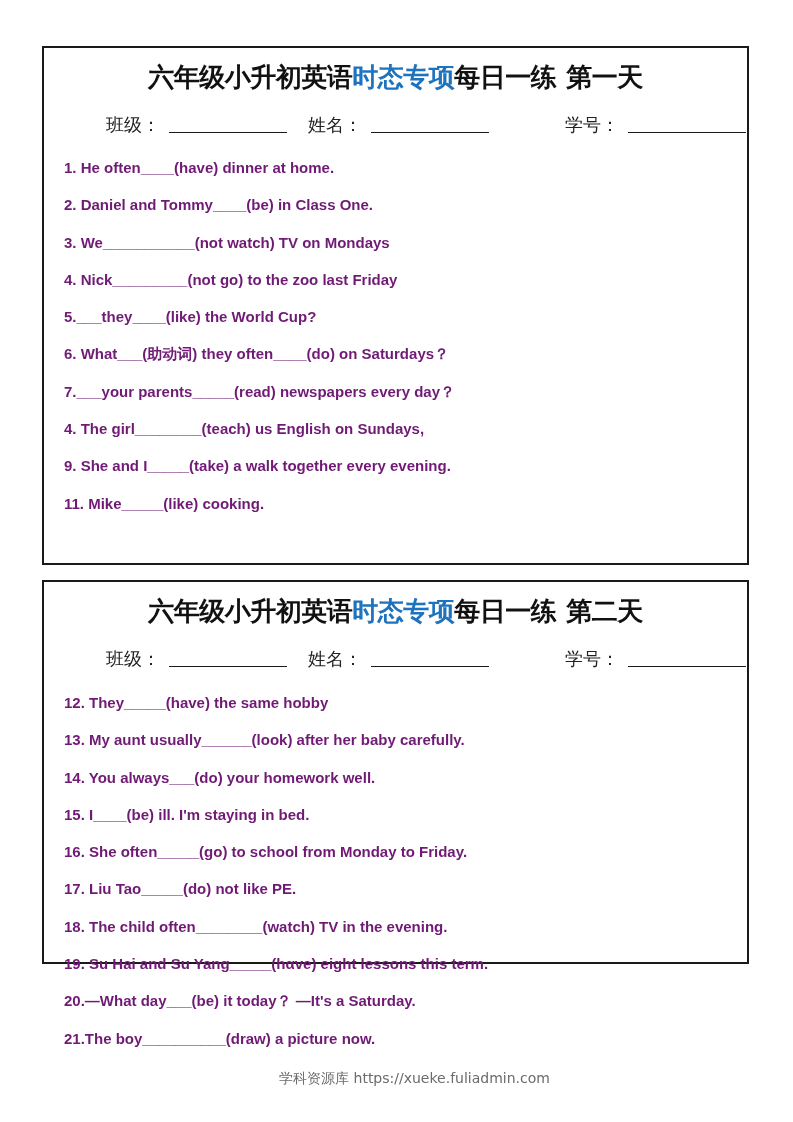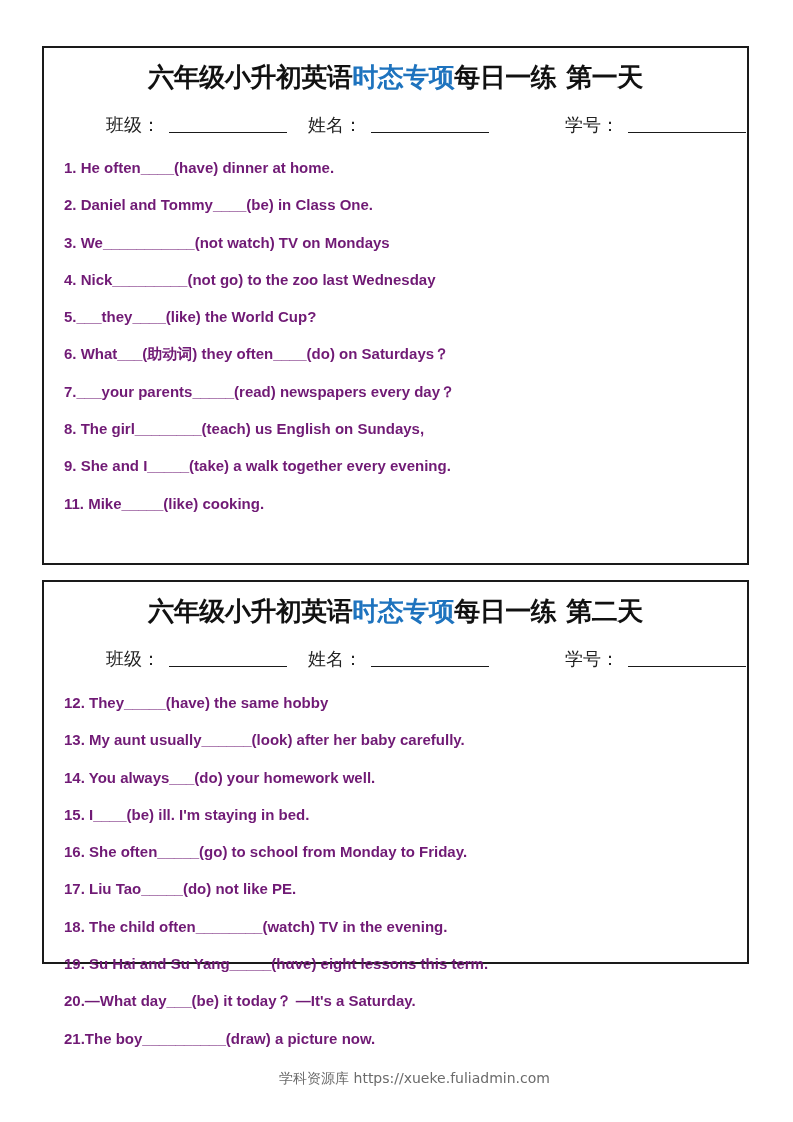--- a/index.html
+++ b/index.html
@@ -108,25 +108,25 @@
     </div>
     <div class="field field-3">
       <span class="field-label">学号：</span>
       <span class="field-line"></span>
     </div>
   </div>
   <div class="questions">
     <div class="q">1. He often____(have) dinner at home.</div>
     <div class="q">2. Daniel and Tommy____(be) in Class One.</div>
     <div class="q">3. We___________(not watch) TV on Mondays</div>
-    <div class="q">4. Nick_________(not go) to the zoo last Wednesday</div>
+    <div class="q">4. Nick_________(not go) to the zoo last Friday</div>
     <div class="q">5.___they____(like) the World Cup?</div>
     <div class="q">6. What___(助动词) they often____(do) on Saturdays？</div>
     <div class="q">7.___your parents_____(read) newspapers every day？</div>
-    <div class="q">8. The girl________(teach) us English on Sundays,</div>
+    <div class="q">4. The girl________(teach) us English on Sundays,</div>
     <div class="q">9. She and I_____(take) a walk together every evening.</div>
     <div class="q">11. Mike_____(like) cooking.</div>
   </div>
 </div>
 
 <div class="sheet" id="sheet-2">
   <div class="sheet-title">
     <span>六年级小升初英语</span><span class="accent">时态专项</span><span>每日一练</span><span class="gap"></span><span>第二天</span>
   </div>
   <div class="fields">

